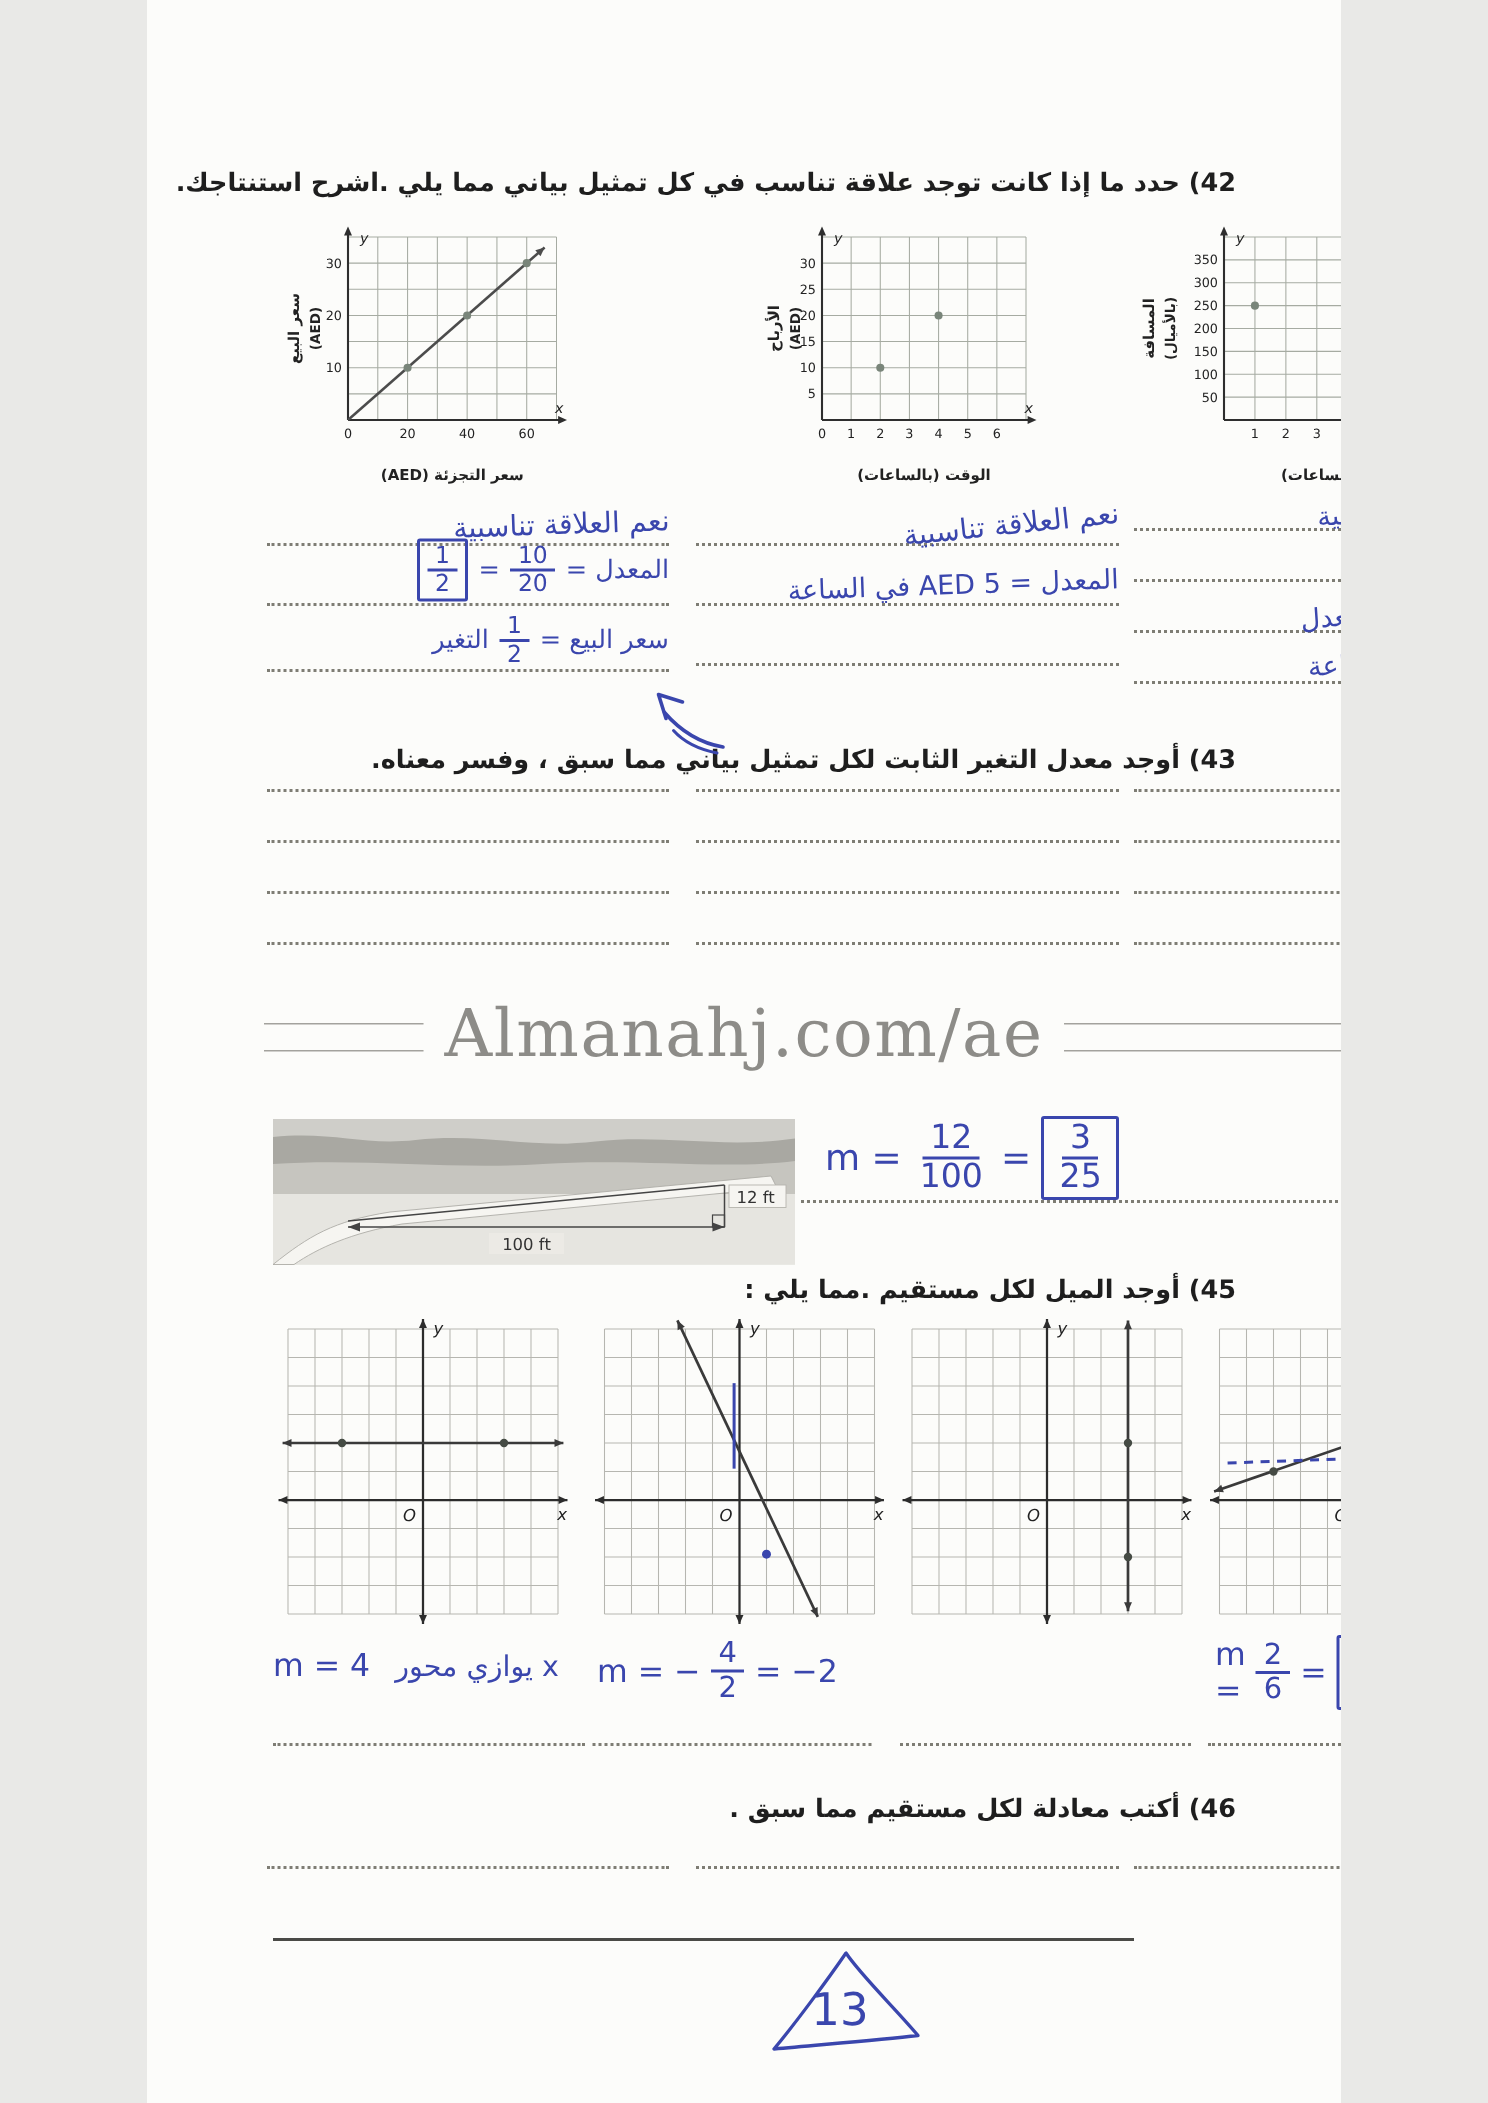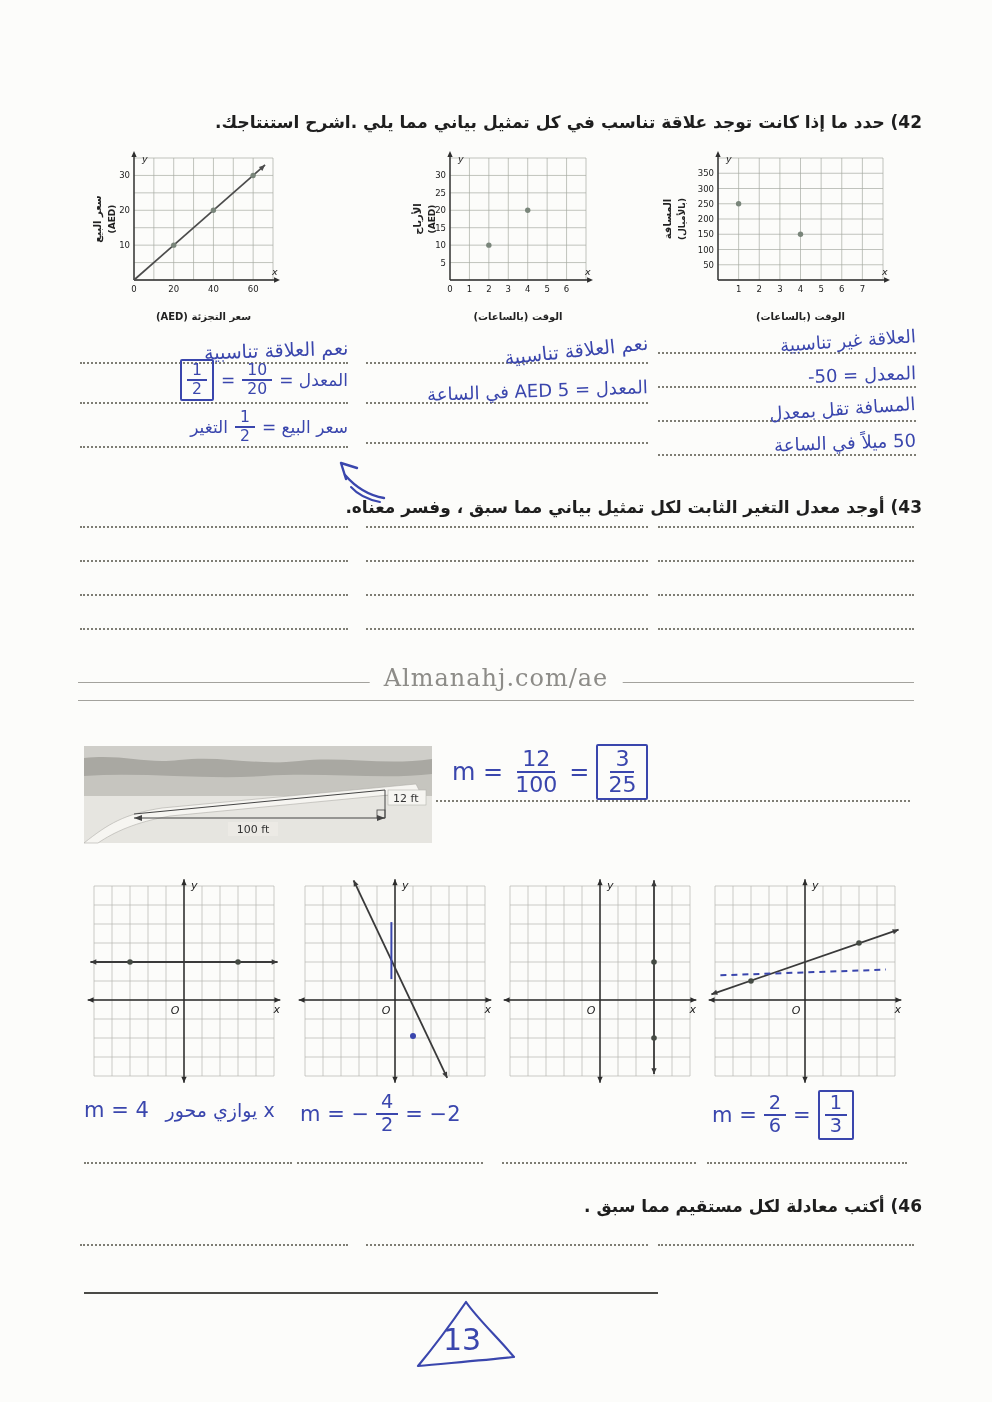--- a/index.html
+++ b/index.html
@@ -1,35 +1,35 @@
 <!DOCTYPE html>
 <html lang="ar"><head>
 <meta charset="utf-8">
 <style>
   *{margin:0;padding:0;box-sizing:border-box;}
   html,body{background:#e9e9e7;}
   body{font-family:"DejaVu Sans",sans-serif;}
-  .page{position:relative;width:992px;height:1402px;background:#fcfcfa;margin:0 auto;overflow:hidden;}
+  .page{position:relative;width:796px;height:1402px;background:#fcfcfa;margin:0 auto;overflow:hidden;}
   .abs{position:absolute;}
   .qtitle{position:absolute;direction:rtl;text-align:right;font-weight:bold;font-size:17px;color:#1e1e1e;letter-spacing:.2px;}
   svg.chart,svg.grid,svg.fig,svg.doodle,svg.pgnum{position:absolute;font-family:"DejaVu Sans",sans-serif;overflow:visible;}
   .hw{color:#3a46ad;}
   .eq{display:inline-flex;align-items:center;gap:7px;color:#3a46ad;direction:ltr;}
   .eq.rtl{direction:rtl;}
   .frac{display:inline-flex;flex-direction:column;align-items:center;line-height:1.08;font-size:.92em;}
   .frac .n{border-bottom:2px solid currentColor;padding:0 5px;}
   .frac .d{padding:0 5px;}
   .boxed{border:2px solid currentColor;padding:1px 5px;display:inline-flex;border-radius:2px;}
   .anscol{position:absolute;direction:rtl;}
   .aline{border-bottom:2px dotted #7e7d74;display:flex;align-items:flex-end;overflow:visible;padding-bottom:1px;}
   .dl{border-bottom:2px dotted #7e7d74;}
   .collines{position:absolute;}
   .collines .dl{height:34px;}
   .divline{position:absolute;border-top:1.5px solid #a3a29d;height:0;}
-  .watermark{position:absolute;left:50%;transform:translateX(-50%);font-family:"DejaVu Serif",serif;font-size:24px;color:#8d8c88;background:#fcfcfa;padding:0 14px;letter-spacing:1px;white-space:nowrap;}
+  .watermark{position:absolute;left:50%;transform:translateX(-50%);font-family:"DejaVu Serif",serif;font-size:44px;color:#8d8c88;background:#fcfcfa;padding:0 14px;letter-spacing:1px;white-space:nowrap;}
   .q45a{position:absolute;color:#3a46ad;direction:ltr;}
   .solidline{position:absolute;border-top:2px solid #4a4a46;height:0;}
   .r-2{display:inline-block;transform:rotate(-2deg);}
   .r-4{display:inline-block;transform:rotate(-4deg);}
   .r-6{display:inline-block;transform:rotate(-6deg);}
   .s17{font-size:17px;} .s18{font-size:18px;} .s19{font-size:19px;} .s21{font-size:21px;} .s24{font-size:24px;}
   .note{margin-right:10px;margin-left:10px;direction:rtl;}
 </style>
 </head>
 <body>
@@ -281,20 +281,21 @@
       </span>
     <span>=</span>
     <span class="boxed">
         <span class="frac">
           <span class="n">3</span>
           <span class="d">25</span>
         </span>
       </span>
   </div>
 
+  <div class="qtitle" style="top:850px;right:70px;width:420px">45) أوجد الميل لكل مستقيم .مما يلي :</div>
 
   <svg id="g45a" class="grid" width="196" height="210" style="left:86px;top:878px">
       <line x1="8" y1="8" x2="8" y2="198" stroke="#b6b6b0" stroke-width="0.7"></line>
       <line x1="26" y1="8" x2="26" y2="198" stroke="#b6b6b0" stroke-width="0.7"></line>
       <line x1="44" y1="8" x2="44" y2="198" stroke="#b6b6b0" stroke-width="0.7"></line>
       <line x1="62" y1="8" x2="62" y2="198" stroke="#b6b6b0" stroke-width="0.7"></line>
       <line x1="80" y1="8" x2="80" y2="198" stroke="#b6b6b0" stroke-width="0.7"></line>
       <line x1="98" y1="8" x2="98" y2="198" stroke="#b6b6b0" stroke-width="0.7"></line>
       <line x1="116" y1="8" x2="116" y2="198" stroke="#b6b6b0" stroke-width="0.7"></line>
       <line x1="134" y1="8" x2="134" y2="198" stroke="#b6b6b0" stroke-width="0.7"></line>

